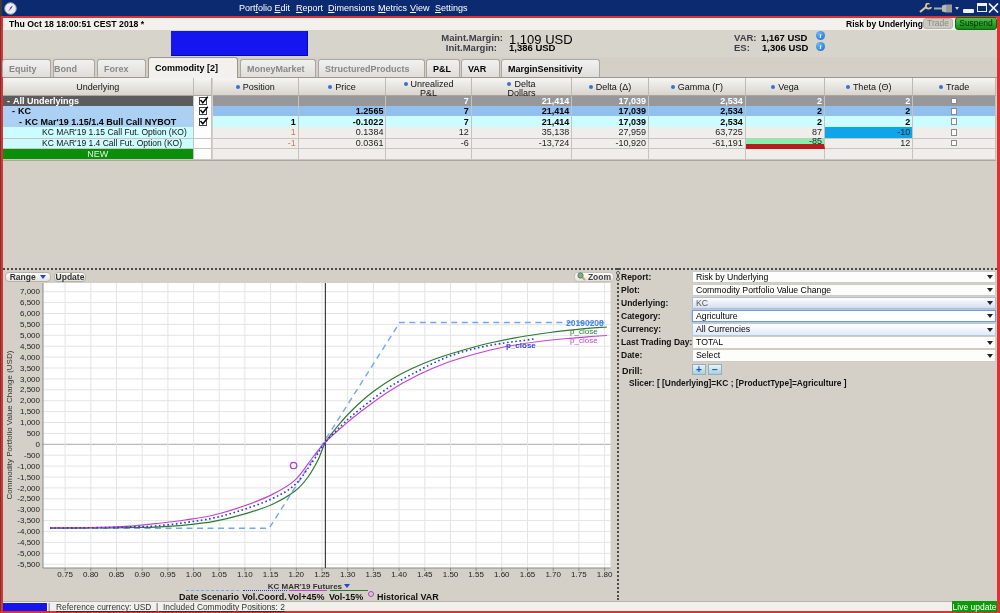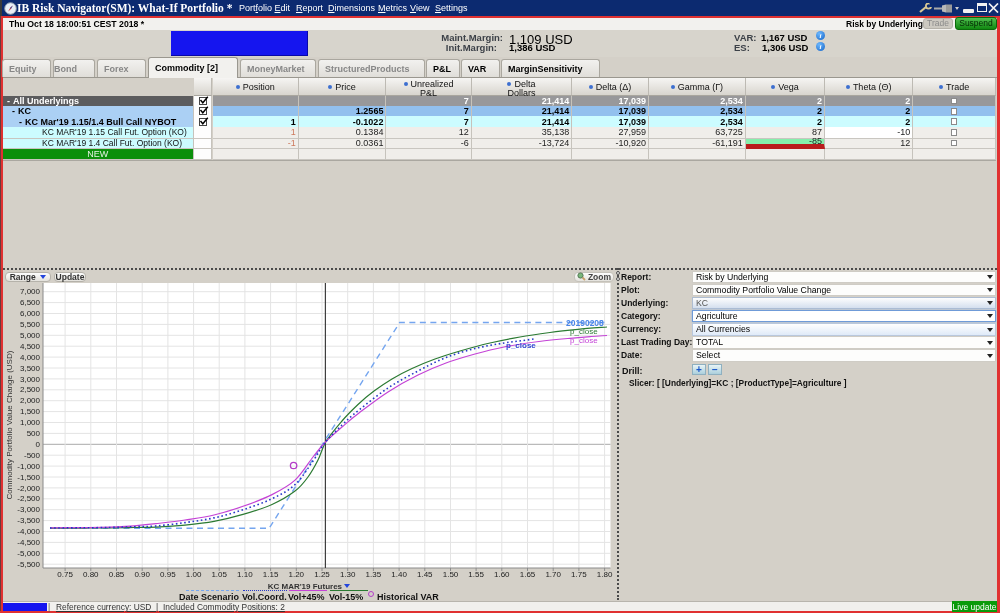--- a/index.html
+++ b/index.html
@@ -6,21 +6,20 @@
 .abs{position:absolute;}
 </style></head><body>
 <div id="win">
   <div class="abs" style="left:0;top:0;width:1000px;height:16px;background:#0c2a70;"></div>
   <div class="abs" style="left:0;top:0;width:2px;height:16px;background:#3a3a3a;"></div>
   <svg class="abs" style="left:4px;top:2px;" width="13" height="13" viewBox="0 0 13 13">
     <circle cx="6.5" cy="6.5" r="5.8" fill="#e8eef6" stroke="#8898a8" stroke-width="1"></circle>
     <path d="M8.8 3.4 L6.2 5.8 L4.2 9.6 L6.9 7.1 Z" fill="#cc3333"></path>
     <path d="M8.8 3.4 L6.9 7.1 L6.2 5.8 Z" fill="#3355aa"></path>
   </svg>
-  <div class="abs" style="left:17px;top:0px;height:16px;display:flex;align-items:center;color:#fff;font-family:'Liberation Serif',serif;font-weight:bold;font-size:11.5px;">IB Risk Navigator(SM): What-If Portfolio *</div>
   <div class="abs" style="left:239px;top:0;height:15px;display:flex;align-items:center;color:#fff;font-size:9px;">Port<u>f</u>olio</div>
 <div class="abs" style="left:274.5px;top:0;height:15px;display:flex;align-items:center;color:#fff;font-size:9px;"><u>E</u>dit</div>
 <div class="abs" style="left:296px;top:0;height:15px;display:flex;align-items:center;color:#fff;font-size:9px;"><u>R</u>eport</div>
 <div class="abs" style="left:328px;top:0;height:15px;display:flex;align-items:center;color:#fff;font-size:9px;"><u>D</u>imensions</div>
 <div class="abs" style="left:378px;top:0;height:15px;display:flex;align-items:center;color:#fff;font-size:9px;"><u>M</u>etrics</div>
 <div class="abs" style="left:410px;top:0;height:15px;display:flex;align-items:center;color:#fff;font-size:9px;"><u>V</u>iew</div>
 <div class="abs" style="left:435px;top:0;height:15px;display:flex;align-items:center;color:#fff;font-size:9px;"><u>S</u>ettings</div>
   <svg class="abs" style="left:918px;top:3px;" width="16" height="11" viewBox="0 0 16 11">
     <path d="M2 9 L8 4" stroke="#d8c794" stroke-width="2.2"></path>
     <circle cx="10.5" cy="3" r="2.6" fill="none" stroke="#d8c794" stroke-width="1.8"></circle>
@@ -63,20 +62,23 @@
   <div class="abs" style="left:3px;top:77px;width:994px;height:1px;background:#9a978f;z-index:2;"></div>
   <div style="position:absolute;box-sizing:border-box;left:2px;top:59px;width:49px;height:18px;background:linear-gradient(#f2f1ef,#e0ded9);border:1px solid #aaa79f;border-bottom:none;z-index:1;border-radius:3px 3px 0 0;display:flex;align-items:center;justify-content:flex-start;padding-left:6px;color:#878787;font-weight:bold;font-size:9px;">Equity</div>
 <div style="position:absolute;box-sizing:border-box;left:53px;top:59px;width:42px;height:18px;background:linear-gradient(#f2f1ef,#e0ded9);border:1px solid #aaa79f;border-bottom:none;z-index:1;border-radius:3px 3px 0 0;display:flex;align-items:center;justify-content:flex-start;color:#878787;font-weight:bold;font-size:9px;">Bond</div>
 <div style="position:absolute;box-sizing:border-box;left:97px;top:59px;width:49px;height:18px;background:linear-gradient(#f2f1ef,#e0ded9);border:1px solid #aaa79f;border-bottom:none;z-index:1;border-radius:3px 3px 0 0;display:flex;align-items:center;justify-content:flex-start;padding-left:6px;color:#878787;font-weight:bold;font-size:9px;">Forex</div>
 <div style="position:absolute;box-sizing:border-box;left:148px;top:57px;width:90px;height:21px;background:#f2f1ee;border:1px solid #9a978f;border-bottom:none;z-index:3;border-radius:3px 3px 0 0;display:flex;align-items:center;justify-content:flex-start;padding-left:6px;color:#000;font-weight:bold;font-size:9px;">Commodity [2]</div>
 <div style="position:absolute;box-sizing:border-box;left:240px;top:59px;width:76px;height:18px;background:linear-gradient(#f2f1ef,#e0ded9);border:1px solid #aaa79f;border-bottom:none;z-index:1;border-radius:3px 3px 0 0;display:flex;align-items:center;justify-content:flex-start;padding-left:6px;color:#878787;font-weight:bold;font-size:9px;">MoneyMarket</div>
 <div style="position:absolute;box-sizing:border-box;left:318px;top:59px;width:107px;height:18px;background:linear-gradient(#f2f1ef,#e0ded9);border:1px solid #aaa79f;border-bottom:none;z-index:1;border-radius:3px 3px 0 0;display:flex;align-items:center;justify-content:flex-start;padding-left:6px;color:#878787;font-weight:bold;font-size:9px;">StructuredProducts</div>
 <div style="position:absolute;box-sizing:border-box;left:426px;top:59px;width:34px;height:18px;background:linear-gradient(#f2f1ef,#e0ded9);border:1px solid #aaa79f;border-bottom:none;z-index:1;border-radius:3px 3px 0 0;display:flex;align-items:center;justify-content:flex-start;padding-left:6px;color:#000;font-weight:bold;font-size:9px;">P&amp;L</div>
 <div style="position:absolute;box-sizing:border-box;left:461px;top:59px;width:39px;height:18px;background:linear-gradient(#f2f1ef,#e0ded9);border:1px solid #aaa79f;border-bottom:none;z-index:1;border-radius:3px 3px 0 0;display:flex;align-items:center;justify-content:flex-start;padding-left:6px;color:#000;font-weight:bold;font-size:9px;">VAR</div>
 <div style="position:absolute;box-sizing:border-box;left:501px;top:59px;width:99px;height:18px;background:linear-gradient(#f2f1ef,#e0ded9);border:1px solid #aaa79f;border-bottom:none;z-index:1;border-radius:3px 3px 0 0;display:flex;align-items:center;justify-content:flex-start;padding-left:6px;color:#000;font-weight:bold;font-size:9px;">MarginSensitivity</div>
+  <div style="position:absolute;left:3px;top:78px;width:190.7px;height:18px;background:linear-gradient(#f6f5f3,#d8d5ce);border-right:1px solid #bdbab3;border-bottom:1px solid #a9a69e;box-sizing:border-box;font-size:9px;">
+      <div style="position:absolute;left:0;top:0;width:100%;height:100%;display:flex;align-items:center;justify-content:center;color:#111;">Underlying</div>
+    </div>
 <div style="position:absolute;left:193.7px;top:78px;width:18.8px;height:18px;background:linear-gradient(#f6f5f3,#d8d5ce);border-right:1px solid #bdbab3;border-bottom:1px solid #a9a69e;box-sizing:border-box;font-size:9px;"></div>
 <div style="position:absolute;left:212.5px;top:78px;width:86.3px;height:18px;background:linear-gradient(#f6f5f3,#d8d5ce);border-right:1px solid #bdbab3;border-bottom:1px solid #a9a69e;box-sizing:border-box;font-size:9px;padding-left:48px;">
       <div style="position:absolute;left:0;top:0;width:100%;height:100%;display:flex;align-items:center;justify-content:center;color:#111;white-space:nowrap;"><span style="display:inline-block;width:4px;height:4px;border-radius:50%;background:#3d6fd0;margin-right:3px;vertical-align:1px;"></span>Position</div>
     </div>
 <div style="position:absolute;left:298.8px;top:78px;width:87.6px;height:18px;background:linear-gradient(#f6f5f3,#d8d5ce);border-right:1px solid #bdbab3;border-bottom:1px solid #a9a69e;box-sizing:border-box;font-size:9px;">
       <div style="position:absolute;left:0;top:0;width:100%;height:100%;display:flex;align-items:center;justify-content:center;color:#111;white-space:nowrap;"><span style="display:inline-block;width:4px;height:4px;border-radius:50%;background:#3d6fd0;margin-right:3px;vertical-align:1px;"></span>Price</div>
     </div>
 <div style="position:absolute;left:386.4px;top:78px;width:85.3px;height:18px;background:linear-gradient(#f6f5f3,#d8d5ce);border-right:1px solid #bdbab3;border-bottom:1px solid #a9a69e;box-sizing:border-box;font-size:9px;">
       <div style="position:absolute;left:0;top:1px;width:100%;text-align:center;color:#111;white-space:nowrap;"><span style="display:inline-block;width:4px;height:4px;border-radius:50%;background:#3d6fd0;margin-right:3px;vertical-align:1px;"></span>Unrealized</div>
       <div style="position:absolute;left:0;top:9.5px;width:100%;text-align:center;color:#111;">P&amp;L</div>
@@ -235,21 +237,21 @@
     </div>
 <div style="position:absolute;left:572.2px;top:127px;width:76.8px;height:11.5px;background:#f0eeea;border-right:1px solid #c6c3bc;border-bottom:1px solid #c9c6c0;box-sizing:border-box;">
       <div style="position:absolute;right:2px;top:0;height:100%;display:flex;align-items:center;font-weight:normal;color:#222;">27,959</div>
     </div>
 <div style="position:absolute;left:649.0px;top:127px;width:96.8px;height:11.5px;background:#f0eeea;border-right:1px solid #c6c3bc;border-bottom:1px solid #c9c6c0;box-sizing:border-box;">
       <div style="position:absolute;right:2px;top:0;height:100%;display:flex;align-items:center;font-weight:normal;color:#222;">63,725</div>
     </div>
 <div style="position:absolute;left:745.8px;top:127px;width:79.3px;height:11.5px;background:#f0eeea;border-right:1px solid #c6c3bc;border-bottom:1px solid #c9c6c0;box-sizing:border-box;">
       <div style="position:absolute;right:2px;top:0;height:100%;display:flex;align-items:center;font-weight:normal;color:#222;">87</div>
     </div>
-<div style="position:absolute;left:825.1px;top:127px;width:88.1px;height:11.5px;background:#ffffff;border-right:1px solid #c6c3bc;border-bottom:1px solid #c9c6c0;box-sizing:border-box;">
+<div style="position:absolute;left:825.1px;top:127px;width:88.1px;height:11.5px;background:#0ea5e9;border-right:1px solid #c6c3bc;border-bottom:1px solid #c9c6c0;box-sizing:border-box;">
       <div style="position:absolute;right:2px;top:0;height:100%;display:flex;align-items:center;font-weight:normal;color:#222;">-10</div>
     </div>
 <div style="position:absolute;left:913.2px;top:127px;width:82.8px;height:11.5px;background:#f0eeea;border-right:1px solid #c6c3bc;border-bottom:1px solid #c9c6c0;box-sizing:border-box;">
       <div style="position:absolute;left:0;top:0;width:100%;height:100%;display:flex;align-items:center;justify-content:center;">
         <span style="display:inline-block;width:6.5px;height:6.5px;background:#fff;border:1px solid #8a8a8a;box-sizing:border-box;"></span>
       </div>
     </div>
 <div style="position:absolute;left:3px;top:138.5px;width:190.7px;height:10.0px;background:#ccfcff;border-right:1px solid #c6c3bc;border-bottom:1px solid #c9c6c0;box-sizing:border-box;">
       <div style="position:absolute;left:39px;top:0;height:100%;display:flex;align-items:center;color:#111;font-weight:normal;white-space:nowrap;font-size:8.5px;">KC MAR'19 1.4 Call Fut. Option (KO)</div>
     </div>

